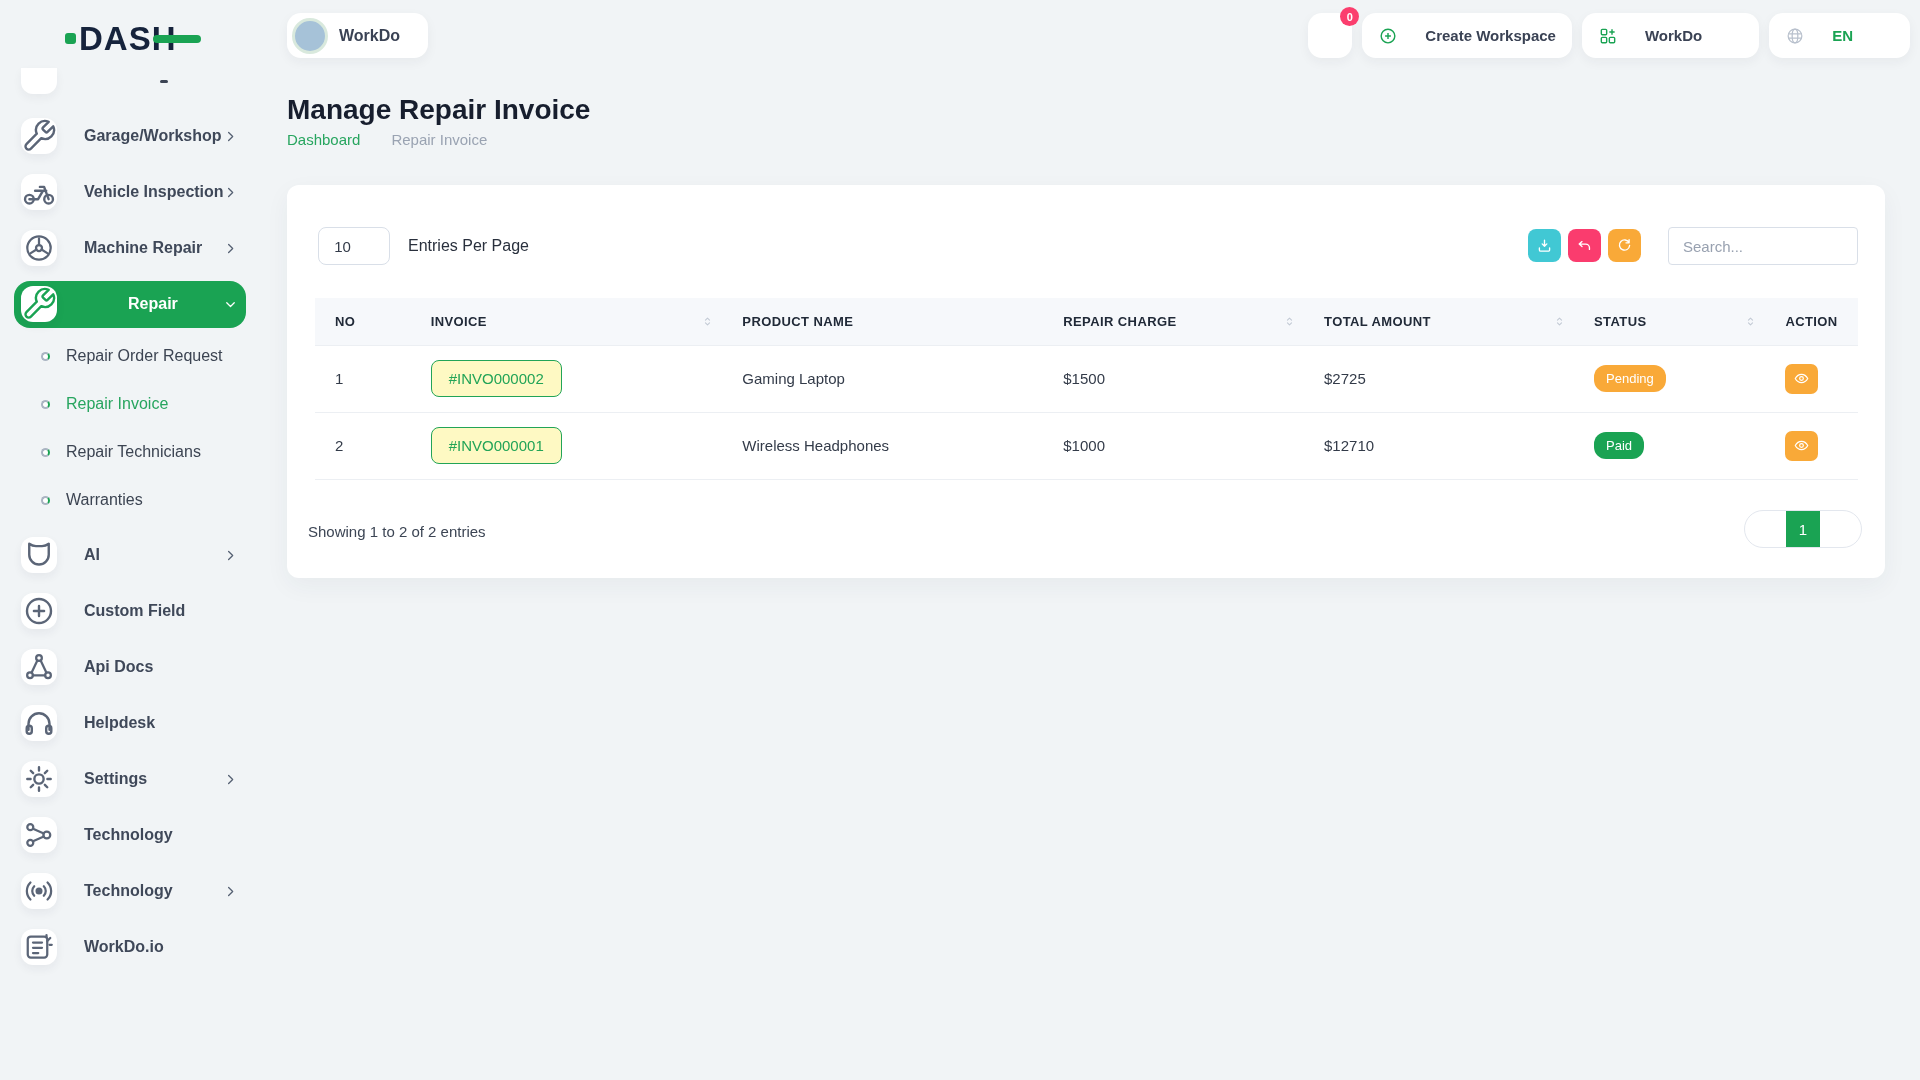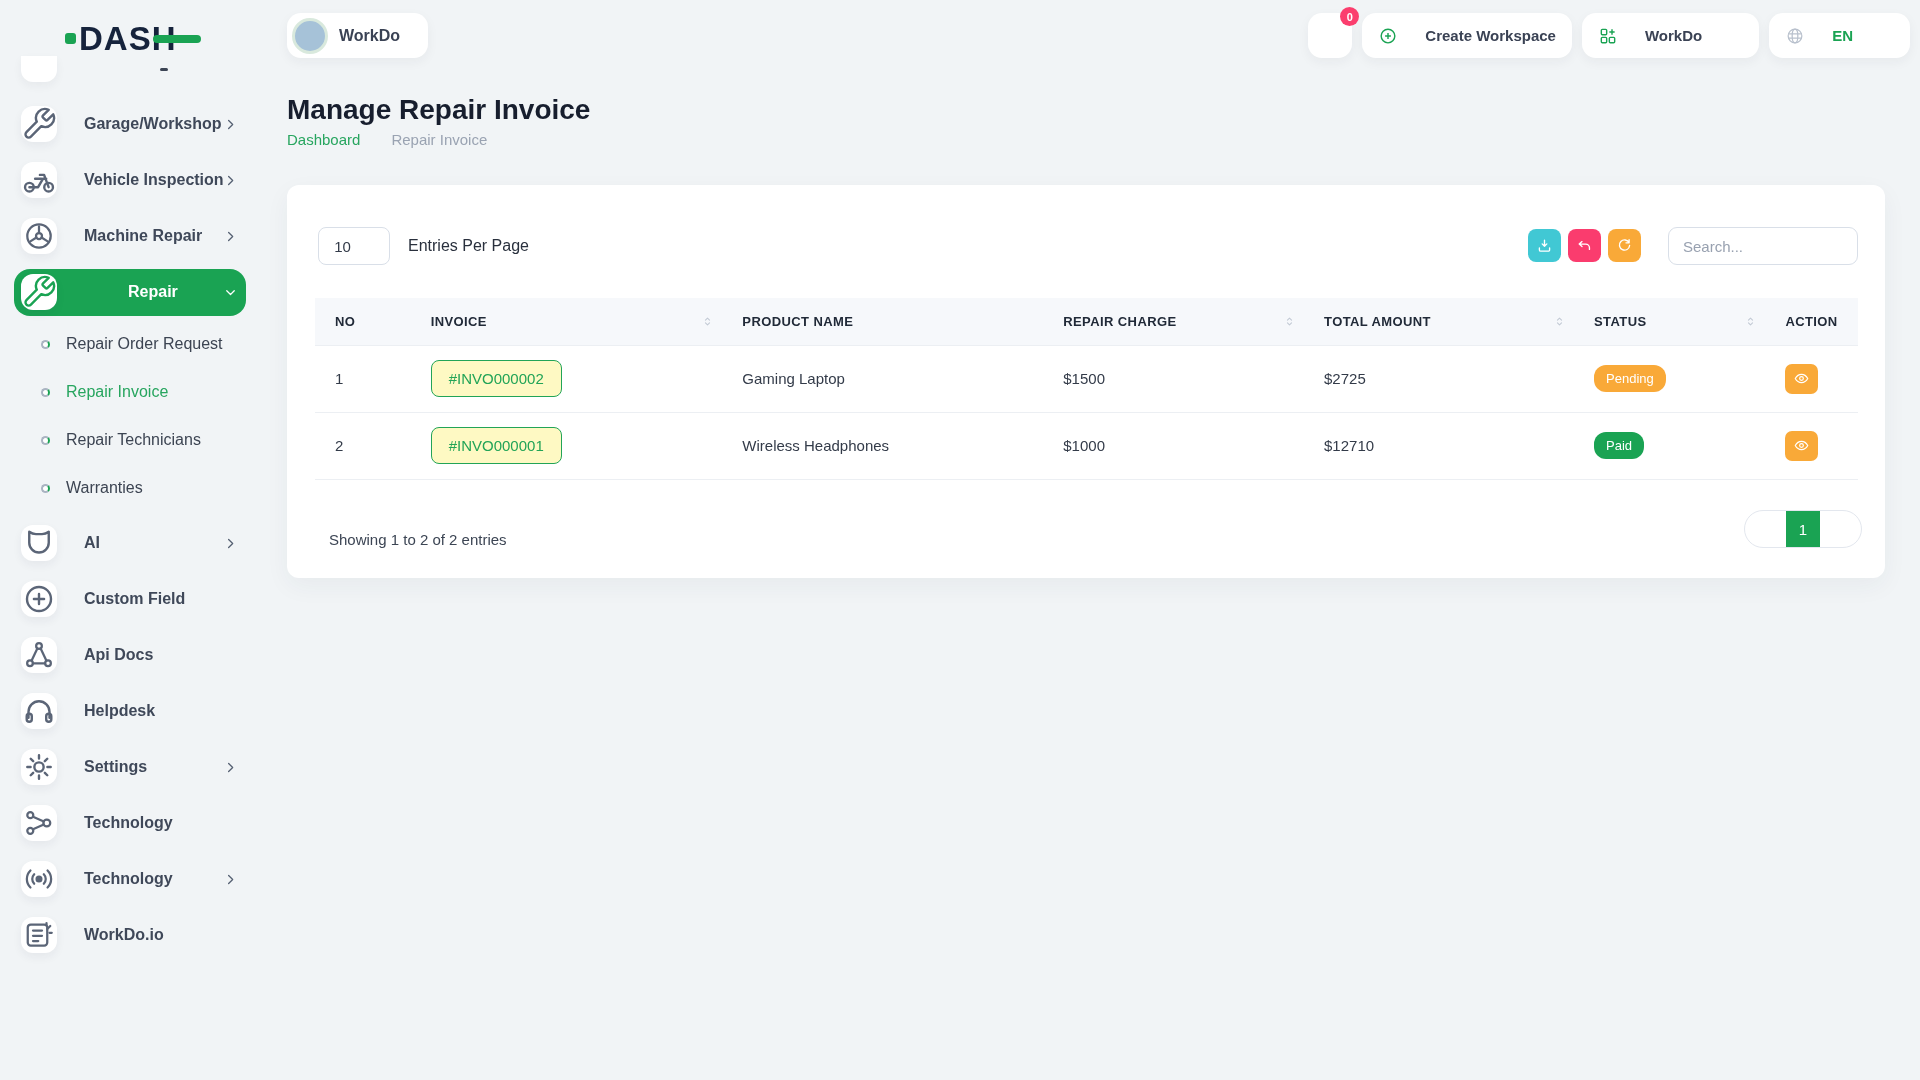--- a/index.html
+++ b/index.html
@@ -25,21 +25,21 @@
   .badge-count { position:absolute; top:-6px; right:-7px; min-width:19px; height:19px; border-radius:10px;
     background:#fb3e6e; color:#fff; font-size:11px; font-weight:bold; display:flex; align-items:center;
     justify-content:center; padding:0 5px; }
   .hbtn { gap:27px; font-size:15px; font-weight:bold; color:#3a4254; cursor:pointer; }
   .hbtn svg.accent { width:20px; height:20px; color:#1aa353; }
   .hbtn svg.muted { width:20px; height:20px; color:#b9c1cd; }
   .hbtn .chev { width:14px; height:14px; color:#8a94a6; }
   .lang-label { color:#1aa353; font-weight:bold; }
 
   
-  .sidebar { position:absolute; left:0; top:56px; width:260px; bottom:0; padding:0 14px;text-align:right; }
+  .sidebar { position:absolute; left:0; top:68px; width:260px; bottom:0; padding:0 14px;text-align:right; }
   .scroll-stub { position:absolute; left:21px; top:0; width:36px; height:26px; background:#fff;
     border-radius:0 0 12px 12px; box-shadow:0 4px 10px rgba(30,40,60,.05); }
   .scroll-dash { position:absolute; left:160px; top:12px; width:8px; height:3px; border-radius:2px; background:#3c4454; }
   .side-list { position:absolute; left:14px; right:14px; top:40px; }
   .side-item { height:56px; display:flex; align-items:center; cursor:pointer; position:relative; }
   .side-icon { width:36px; height:36px; min-width:36px; border-radius:12px; background:#fff; margin-left:7px;
     box-shadow:0 4px 10px rgba(30,40,60,.06); display:flex; align-items:center; justify-content:center; color:#5b6577; }
   .side-icon svg { width:19px; height:19px; }
   .side-label { margin-left:27px; font-size:16px; font-weight:bold; color:#3f4859; }
   .side-chev { position:absolute; right:8px; width:15px; height:15px; color:#556072; }
@@ -69,38 +69,38 @@
   .entries-select .chev { width:13px; height:13px; color:#556072; }
   .entries-label { position:absolute; left:121px; top:52px; font-size:16px; color:#29303d; }
   .tool-btns { position:absolute; right:244px; top:44px; display:flex; gap:7px; }
   .tbtn { width:33px; height:33px; border:none; border-radius:8px; color:#fff; display:flex; align-items:center;
     justify-content:center; cursor:pointer; }
   .tbtn svg { width:17px; height:17px; }
   .tbtn.export { background:#41c8d4; }
   .tbtn.undo { background:#fa3c6e; }
   .tbtn.refresh { background:#f9a938; }
   .search-box { position:absolute; right:27px; top:42px; width:190px; height:38px; border:1px solid #d9dfe8;
-    border-radius:9px; padding:0 14px; font-size:15px; color:#333b49; font-family:"Liberation Sans",sans-serif; }
+    border-radius:4px; padding:0 14px; font-size:15px; color:#333b49; font-family:"Liberation Sans",sans-serif; }
   .search-box::placeholder { color:#98a1b0; }
 
   table.data { position:absolute; left:28px; top:113px; width:1543px; border-collapse:collapse; table-layout:fixed; }
   table.data th { background:#f6f8fb; height:47px; text-align:left; font-size:13px; font-weight:bold;
     color:#212a38; letter-spacing:.4px; padding:0 10px 0 20px; position:relative; }
   table.data td { height:67px; font-size:15px; color:#333b49; padding:0 10px 0 20px; border-top:1px solid #eceff3; }
   table.data tr:last-child td { border-bottom:1px solid #eceff3; }
   .sort-ic { position:absolute; right:8px; top:17px; width:13px; height:13px; color:#c3cad5; }
   .inv-btn { display:inline-block; border:1px solid #22a457; color:#22a457; border-radius:8px; background:#fef9c3;
     font-size:15px; padding:9px 17px; cursor:pointer; font-family:"Liberation Sans",sans-serif; }
   .status-badge { display:inline-block; min-width:46px; text-align:center; color:#fff; font-size:13px;
     border-radius:12px; padding:6px 12px; }
   .eye-btn { width:33px; height:30px; border:none; border-radius:7px; background:#f9a938; color:#fff;
     display:flex; align-items:center; justify-content:center; cursor:pointer; }
   .eye-btn svg { width:17px; height:17px; }
 
-  .showing { position:absolute; left:42px; top:338px; font-size:15px; color:#3c4554;margin-top:8px; }
+  .showing { position:absolute; left:21px; top:338px; font-size:15px; color:#3c4554; }
   .pager { position:absolute; right:23px; top:325px; height:38px; border:1px solid #e3e7ee; border-radius:19px;
     background:#fff; display:flex; overflow:hidden; align-items:stretch; }
   .pg-btn { width:41px; display:flex; align-items:center; justify-content:center; color:#7c89a0; cursor:pointer; }
   .pg-num { width:34px; display:flex; align-items:center; justify-content:center; background:#1aa353;
     color:#fff; font-size:15px; cursor:pointer; }
 </style>
 </head>
 <body>
 
 <div class="topbar">

